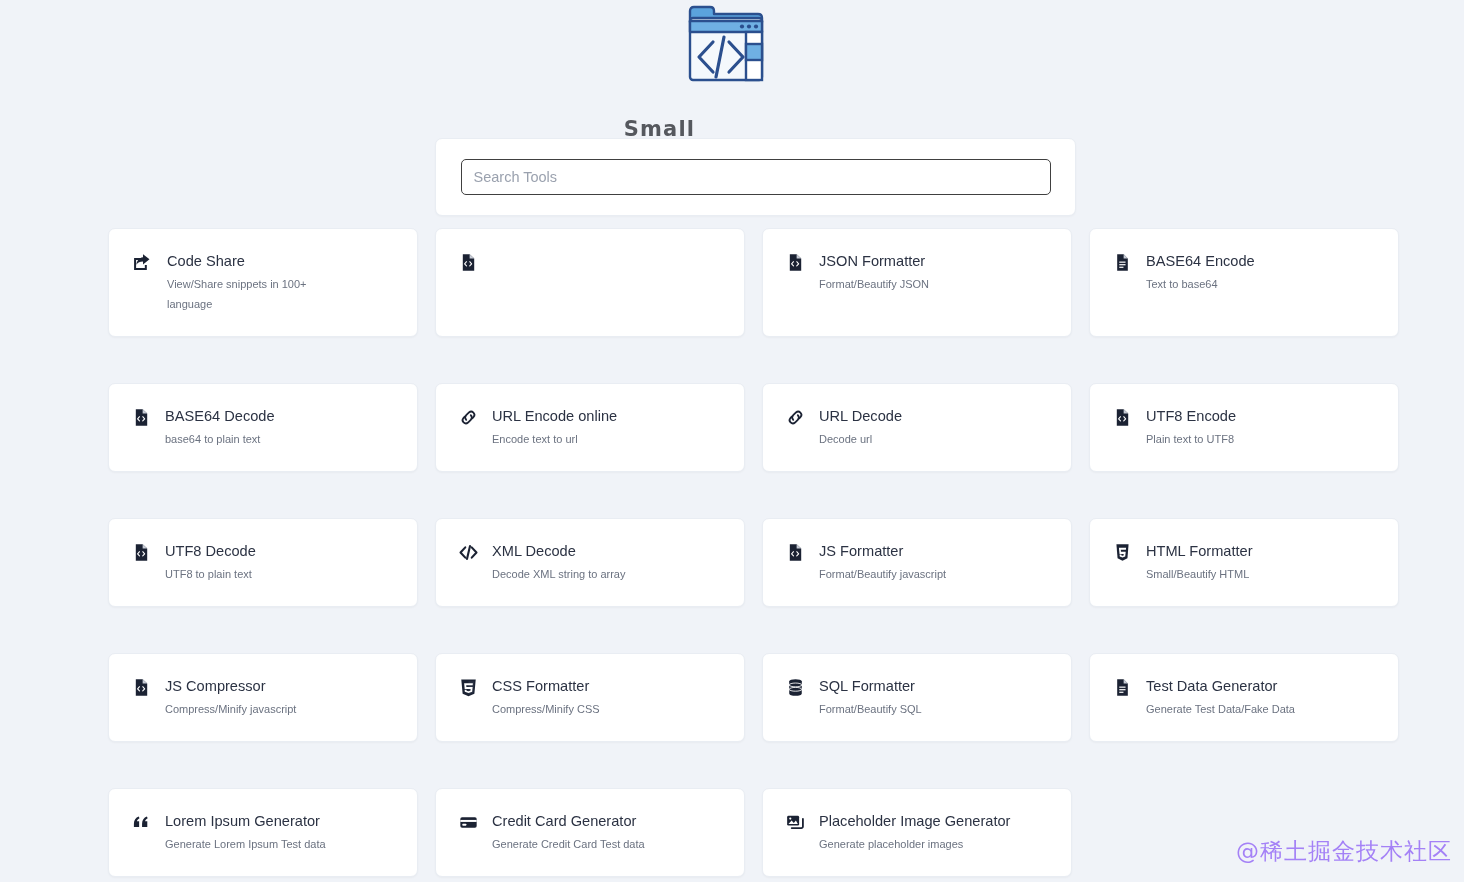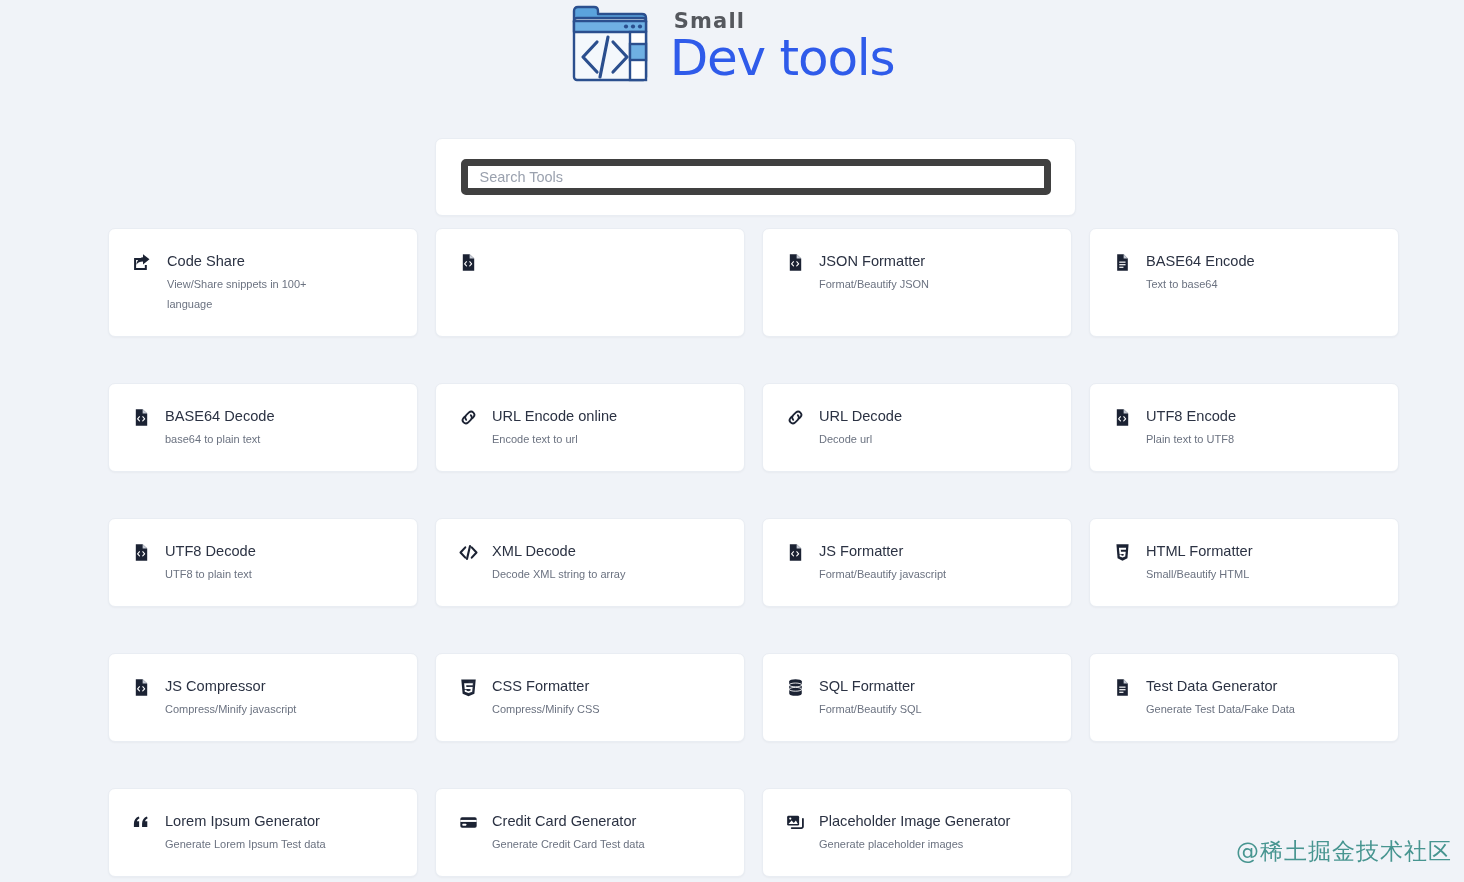--- a/index.html
+++ b/index.html
@@ -10,21 +10,21 @@
     font-family: "Liberation Sans", sans-serif;
     overflow: hidden;
   }
   .page { position: relative; width: 1464px; height: 882px; background: #f0f3f8; }
 
   
   .header {
     display: flex; justify-content: center; align-items: flex-start;
     padding-top: 4px; height: 100px;
   }
-  .logo-wrap { display: flex; align-items: center; gap: 8px; }
+  .logo-wrap { display: flex; align-items: center; gap: 29px; flex-direction: column; }
   .logo-mark { width: 92px; height: 84px; flex: none; }
   .logo-text { display: flex; flex-direction: column; justify-content: center;
                margin-top: 2px; line-height: 1; }
   .logo-small {
     font-size: 21px; font-weight: bold; color: #55585e;
     letter-spacing: 1.2px; margin-left: 4px; margin-bottom: 1px;
     font-family: "DejaVu Sans", sans-serif;
   }
   .logo-big {
     font-size: 50px; font-weight: normal; color: #2f5bea;
@@ -35,21 +35,21 @@
   
   .search-panel {
     position: absolute; left: 435px; top: 138px;
     width: 641px; height: 78px;
     background: #ffffff; border: 1px solid #e9edf3; border-radius: 7px;
     box-shadow: 0 1px 2px rgba(16,24,40,0.03);
     display: flex; align-items: center; justify-content: center;
   }
   .search-input {
     width: 590px; height: 36px;
-    border: 7px solid #404040; border-radius: 5px;
+    border: 1px solid #404040; border-radius: 5px;
     background: #fff; outline: none;
     padding: 0 12px; font-size: 14.5px; color: #3b4254;
     font-family: "Liberation Sans", sans-serif;
   }
   .search-input::placeholder { color: #9aa1ae; }
 
   
   .grid {
     position: absolute; left: 108px; top: 228px;
     width: 1300px;
@@ -85,21 +85,21 @@
   .card-desc {
     font-size: 11px; color: #6b7280; line-height: 20px;
     max-width: 190px;
   }
   .card.tall .card-desc { max-width: 185px; }
   .card.std .card-desc { max-width: 250px; white-space: nowrap; }
 
   
   .watermark {
     position: absolute; left: 1236px; top: 836px;
-    font-size: 23px; color: #0f766e; opacity: 0.75;
+    font-size: 23px; color: #8b5cf6; opacity: 0.75;
     font-family: "DejaVu Sans", sans-serif;
     letter-spacing: 1px; pointer-events: none; white-space: nowrap;
   }
 </style>
 </head>
 <body>
 
 <div class="page">
 
   <div class="header">

